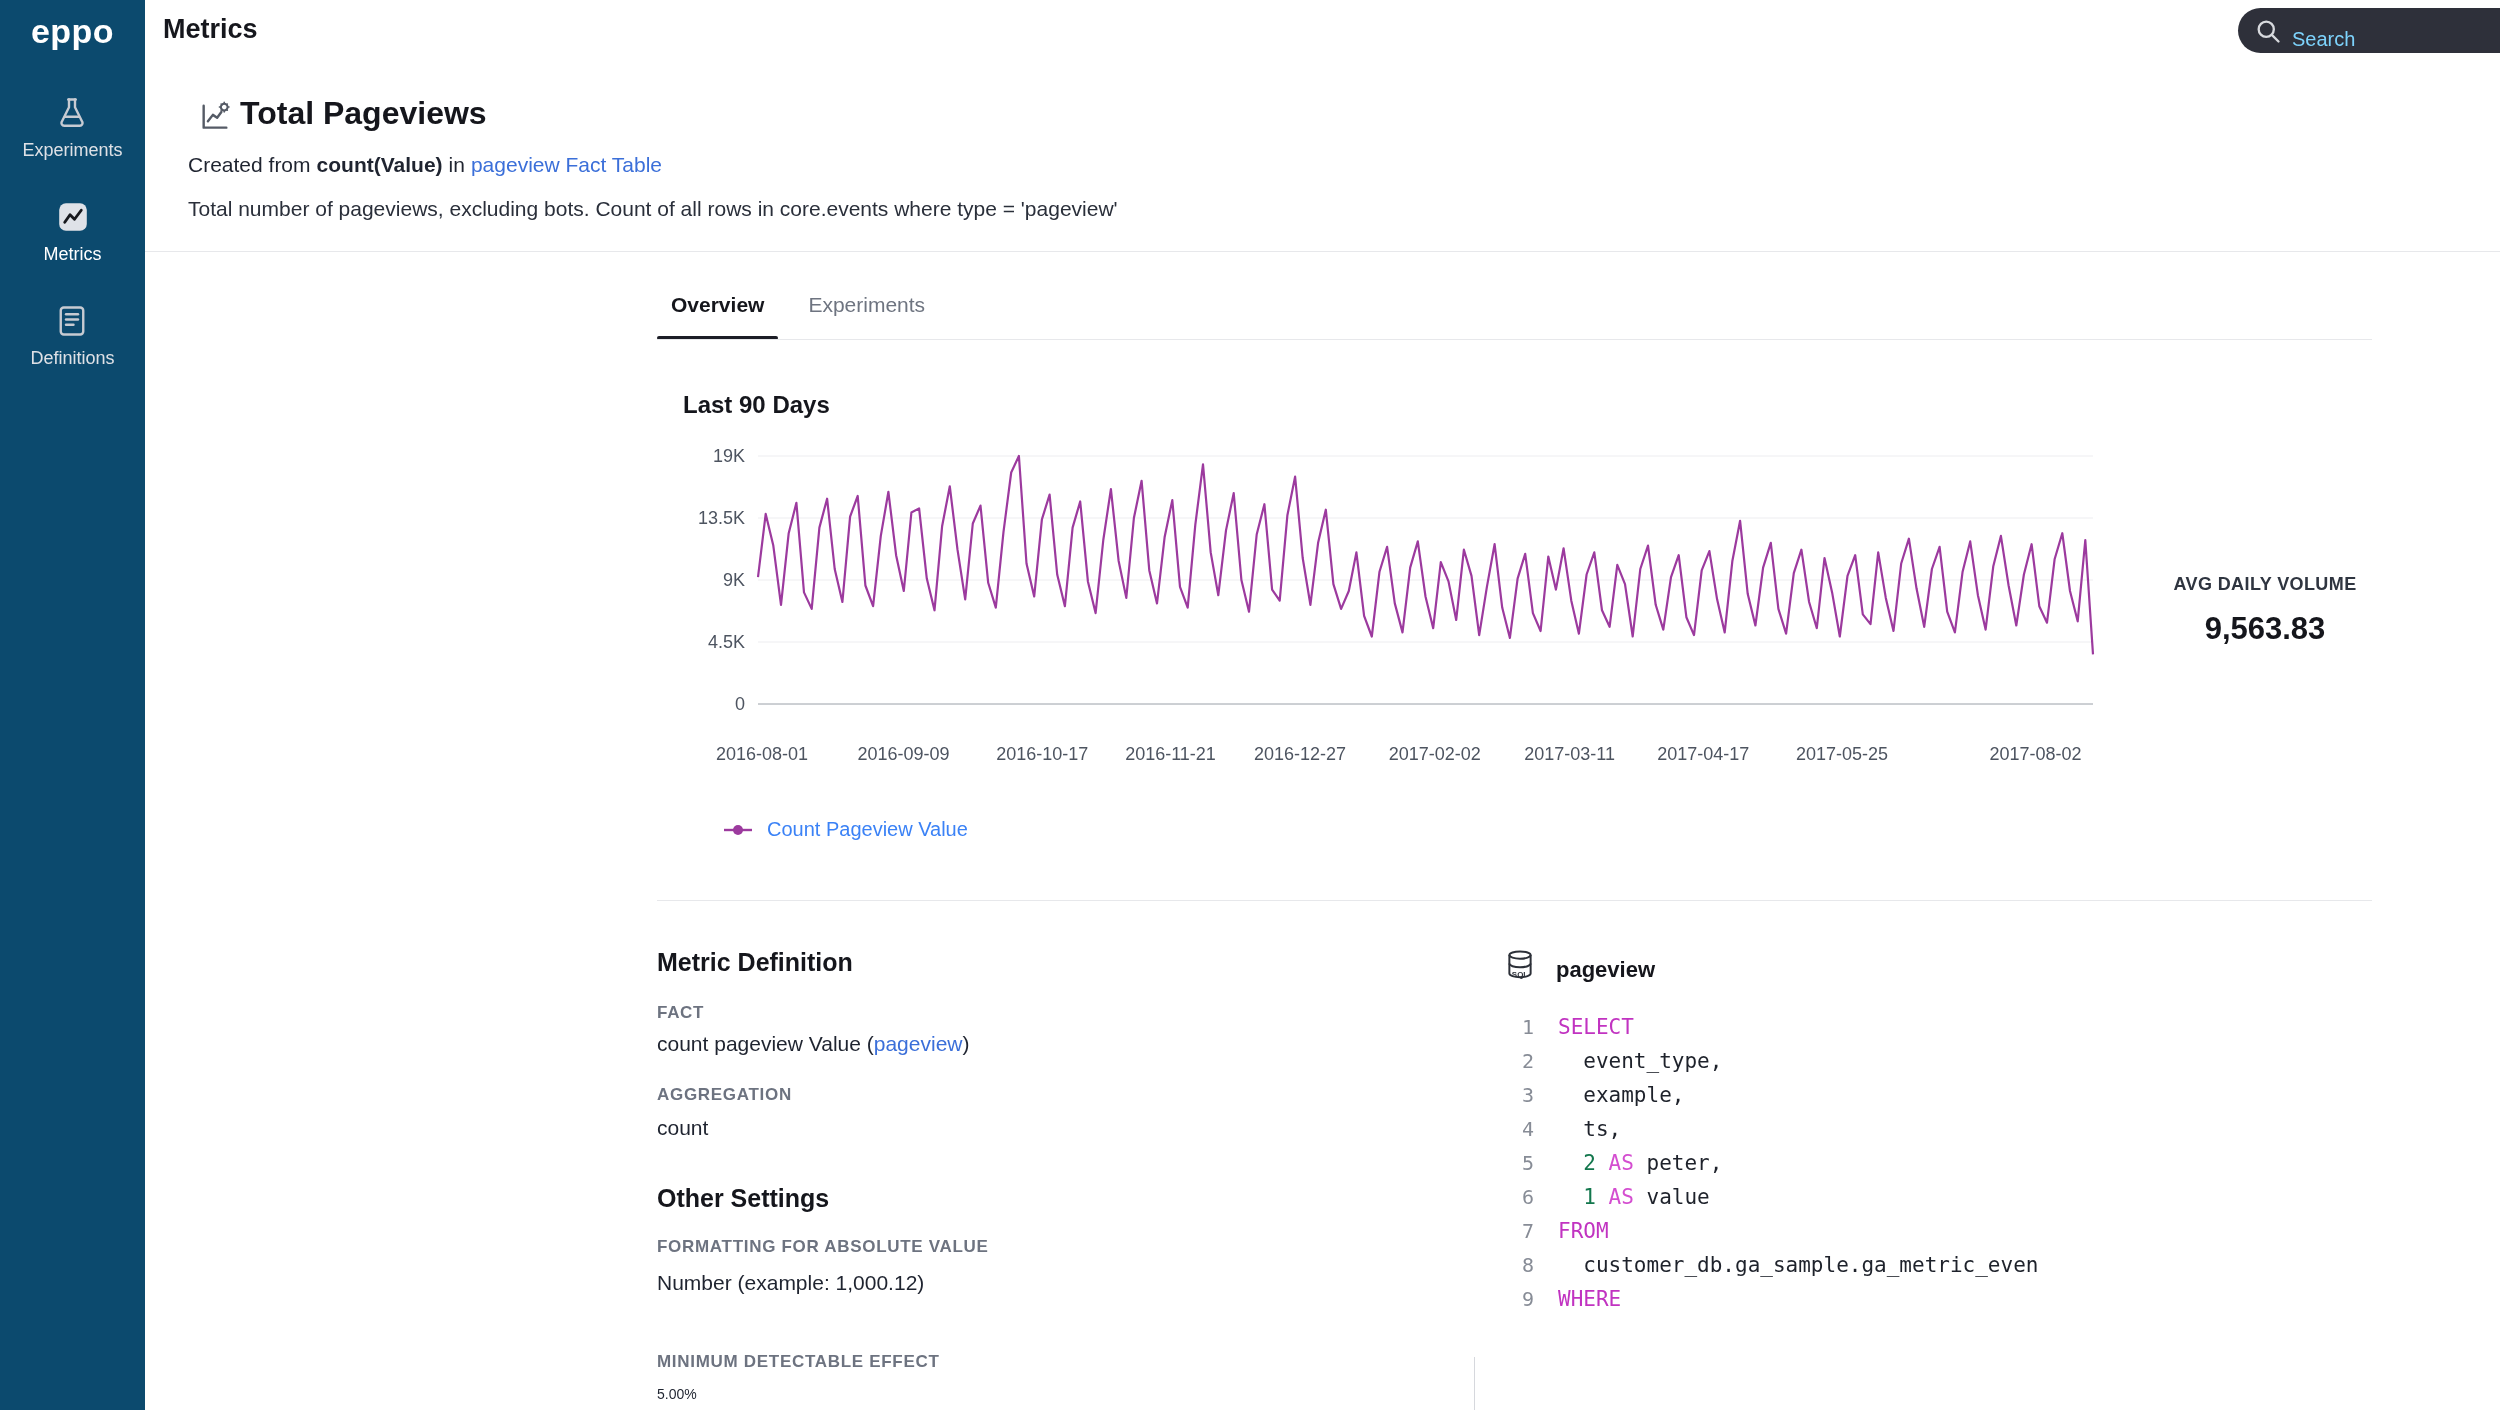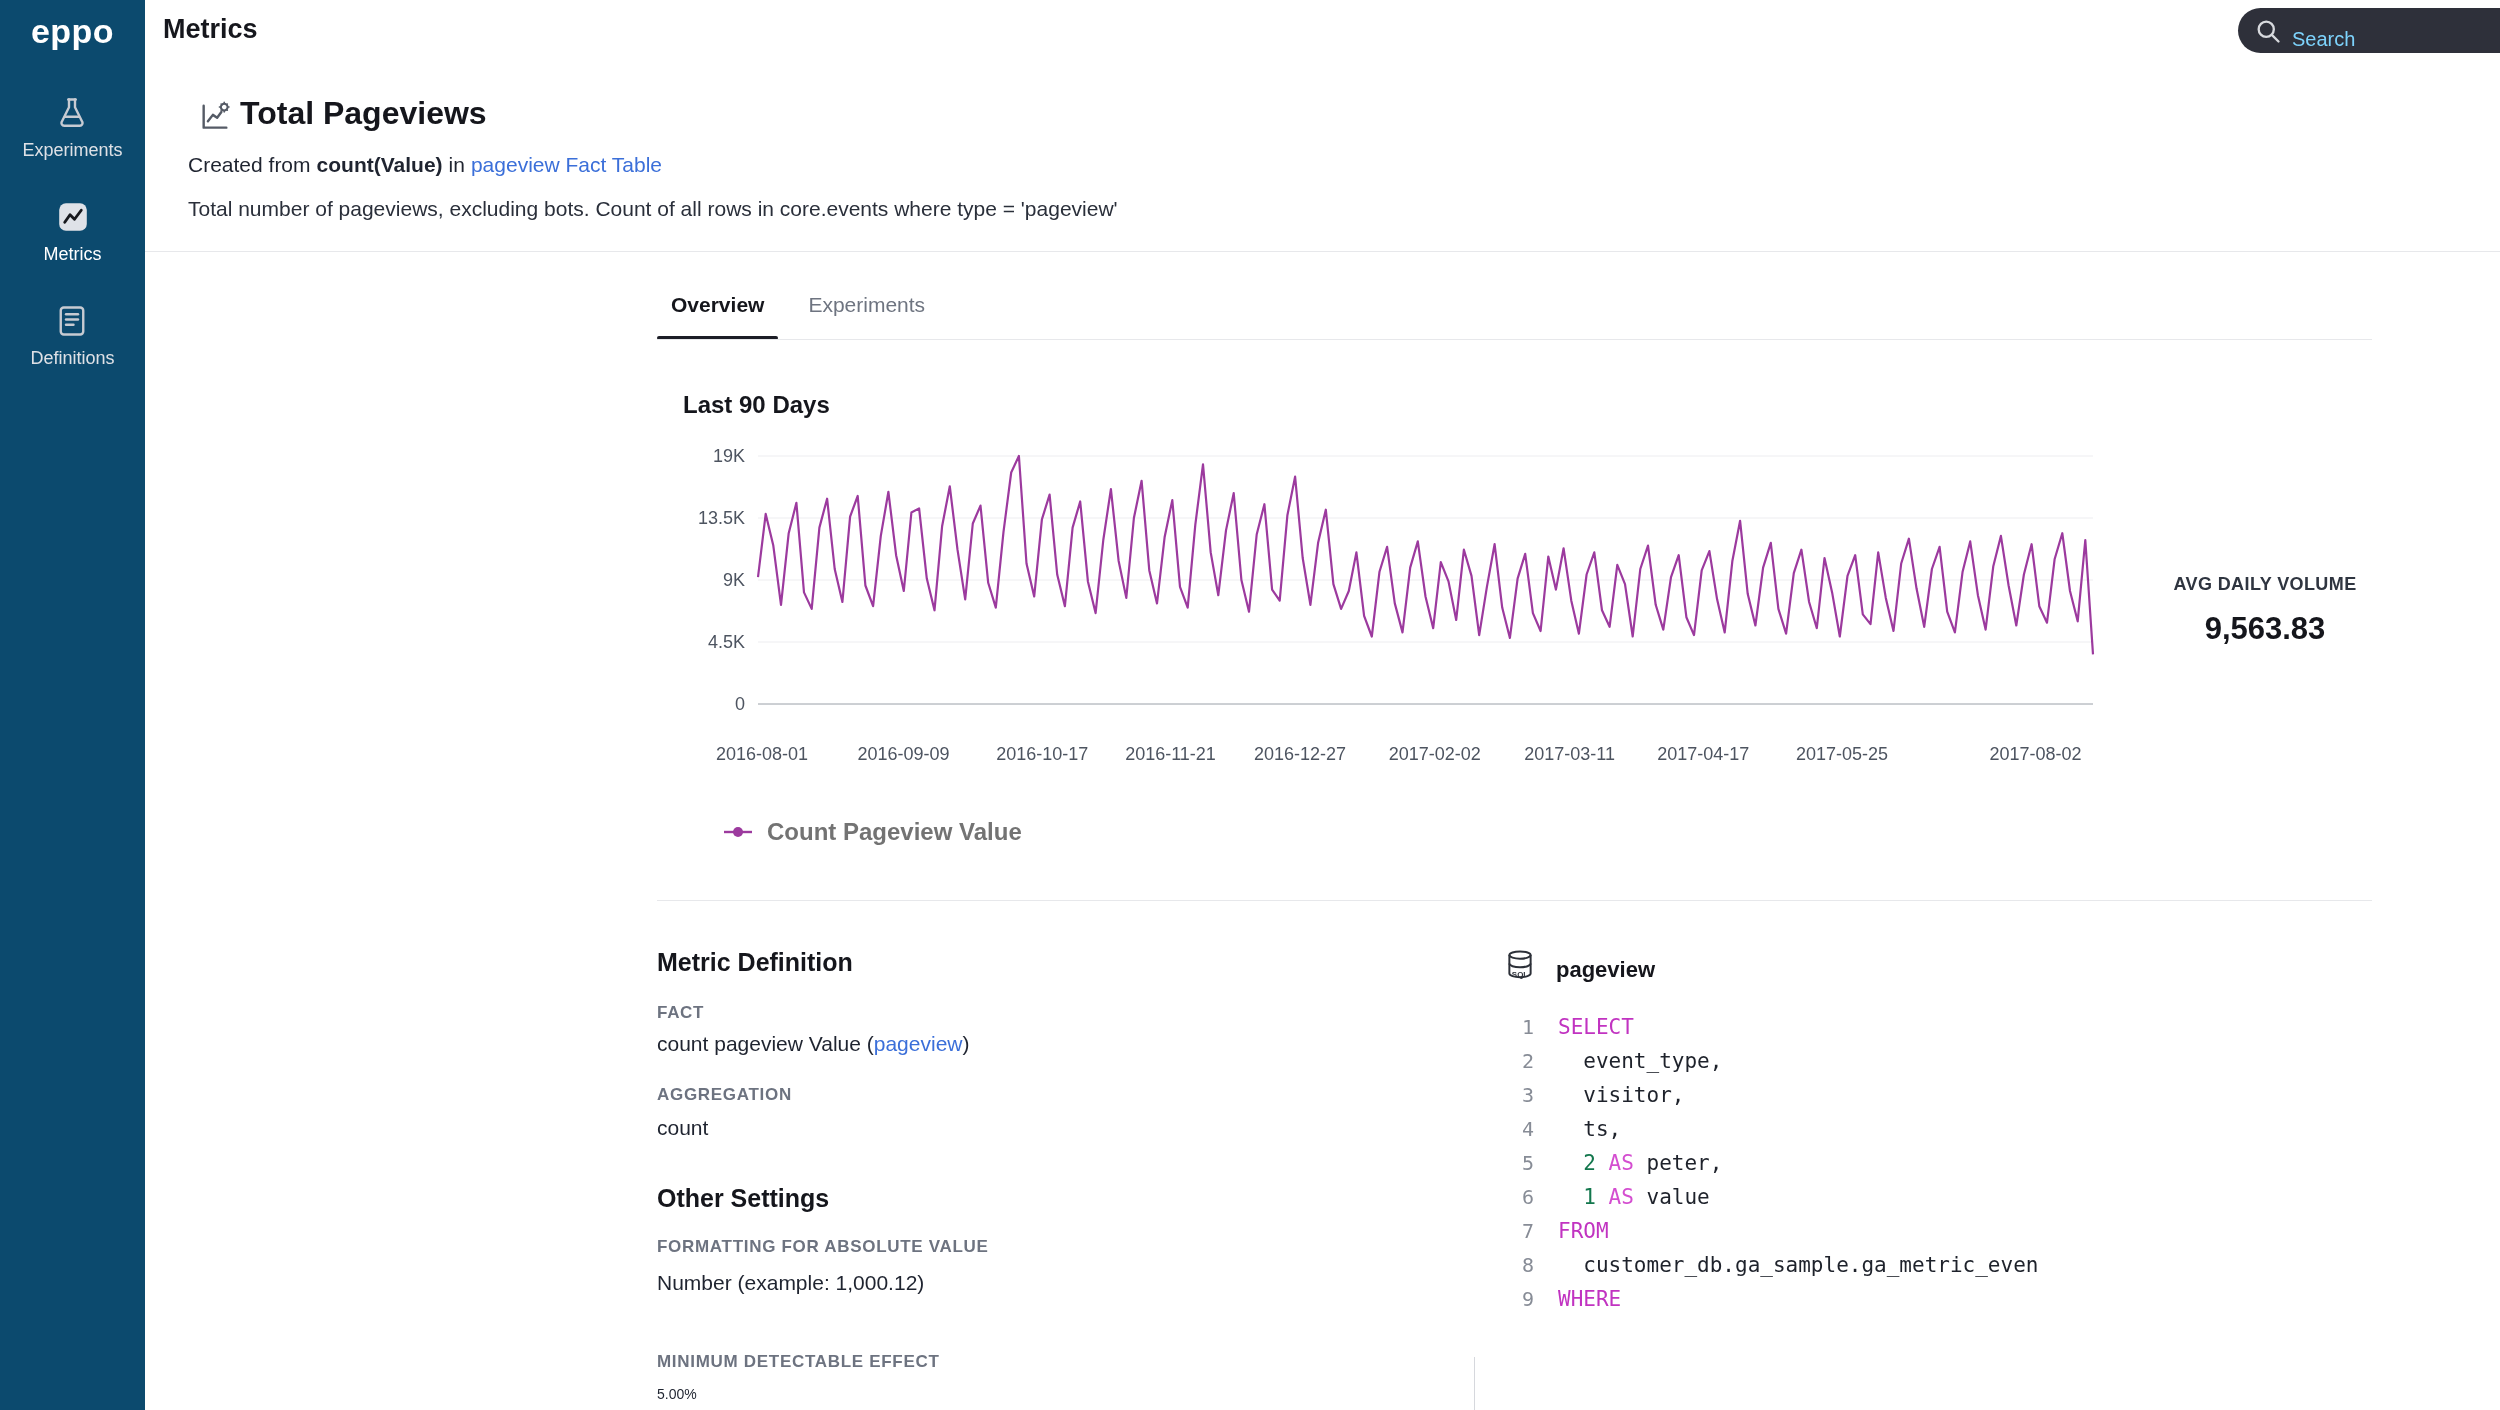--- a/index.html
+++ b/index.html
@@ -48,21 +48,21 @@
   .chart-heading { position:absolute; left:683px; top:391px; font-size:24px; font-weight:bold; color:#15161c; }
   .plot { position:absolute; left:758px; top:456px; width:1335px; height:248px; }
   .plot svg { overflow:visible; display:block; }
   .grid-line { stroke:#ededf0; stroke-width:1; }
   .axis-line { stroke:#9aa0a8; stroke-width:1; }
   #y-ticks { position:absolute; left:650px; top:456px; width:95px; height:248px; }
   .y-tick { position:absolute; right:0; width:100%; text-align:right; transform:translateY(-50%); font-size:18px; color:#4d5460; }
   #x-ticks { position:absolute; left:758px; top:744px; width:1335px; height:26px; }
   .x-tick { position:absolute; transform:translateX(-50%); font-size:18px; color:#4d5460; white-space:nowrap; }
   .legend { position:absolute; left:723px; top:818px; display:flex; align-items:center; gap:14px; }
-  .legend-label { font-size:24px; color:#737373;font-weight:bold; }
+  .legend-label { font-size:20px; color:#3b82f6; }
   .avg-box { position:absolute; left:2120px; top:574px; width:290px; text-align:center; }
   .avg-label { font-size:18px; font-weight:bold; color:#2f3540; letter-spacing:.4px; }
   .avg-value { margin-top:16px; font-size:31px; font-weight:bold; color:#15161c; }
   .section-divider { position:absolute; left:657px; top:900px; width:1715px; height:1px; background:#e7e8eb; }
 
   
   .abs { position:absolute; left:657px; }
   .def-heading { top:948px; font-size:25px; font-weight:bold; }
   .small-label { font-size:17px; font-weight:600; color:#6d7380; letter-spacing:.7px; }
   .fact-label { top:1003px; }
@@ -220,21 +220,21 @@
 <svg class="sql-icon" viewBox="0 0 24 24" width="34" height="34" fill="none" stroke="#2c3038" stroke-width="1.4">
   <ellipse cx="12" cy="5" rx="7.5" ry="2.6"></ellipse>
   <path d="M4.5 5v6c0 1.45 3.36 2.6 7.5 2.6s7.5-1.15 7.5-2.6V5"></path>
   <path d="M4.5 11v7c0 1.45 3.36 2.6 7.5 2.6s7.5-1.15 7.5-2.6v-7"></path>
   <text x="12" y="20.6" font-size="5.6" text-anchor="middle" fill="#2c3038" stroke="none" font-weight="bold" font-family="Liberation Sans, sans-serif">SQL</text>
 </svg>
 <div class="sql-title">pageview</div>
 <div class="sql-code" id="sql-code">
     <div class="code-line"><span class="ln">1</span><span class="code"><span class="tok-kw">SELECT</span></span></div>
     <div class="code-line"><span class="ln">2</span><span class="code"><span class="tok-txt">  event_type,</span></span></div>
-    <div class="code-line"><span class="ln">3</span><span class="code"><span class="tok-txt">  visitor,</span></span></div>
+    <div class="code-line"><span class="ln">3</span><span class="code"><span class="tok-txt">  example,</span></span></div>
     <div class="code-line"><span class="ln">4</span><span class="code"><span class="tok-txt">  ts,</span></span></div>
     <div class="code-line"><span class="ln">5</span><span class="code"><span class="tok-txt">  </span><span class="tok-num">2</span><span class="tok-txt"> </span><span class="tok-kw2">AS</span><span class="tok-txt"> peter,</span></span></div>
     <div class="code-line"><span class="ln">6</span><span class="code"><span class="tok-txt">  </span><span class="tok-num">1</span><span class="tok-txt"> </span><span class="tok-kw2">AS</span><span class="tok-txt"> value</span></span></div>
     <div class="code-line"><span class="ln">7</span><span class="code"><span class="tok-kw">FROM</span></span></div>
     <div class="code-line"><span class="ln">8</span><span class="code"><span class="tok-txt">  customer_db.ga_sample.ga_metric_even</span></span></div>
     <div class="code-line"><span class="ln">9</span><span class="code"><span class="tok-kw">WHERE</span></span></div>
   </div>
 <div class="v-divider"></div>
 
 </body></html>

